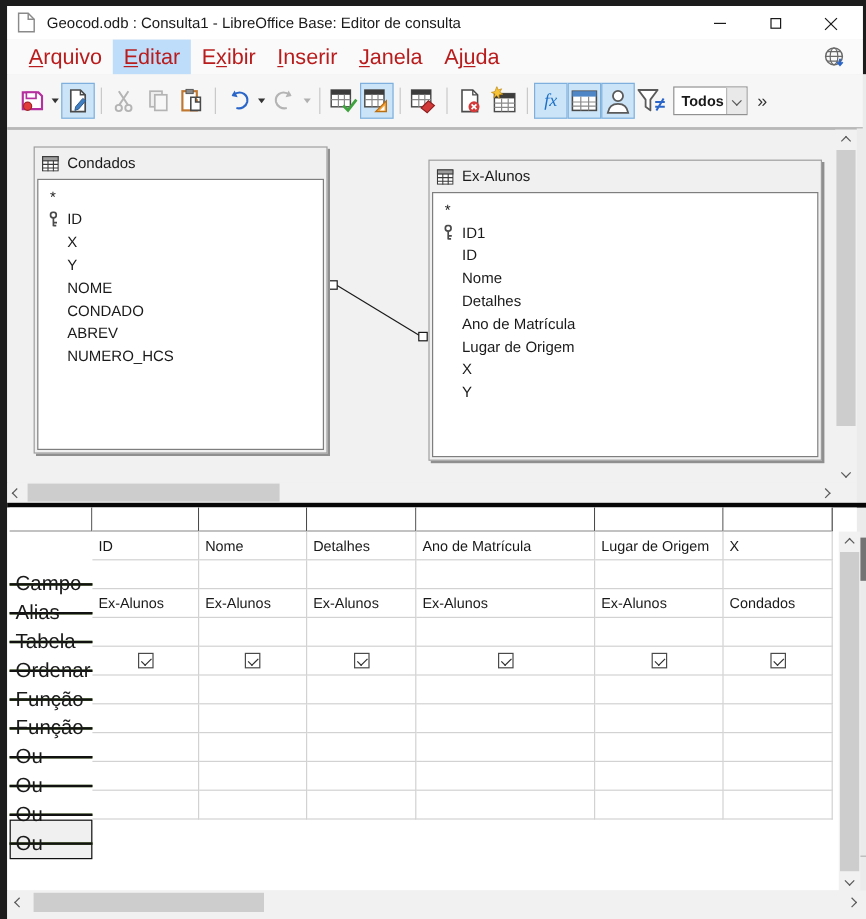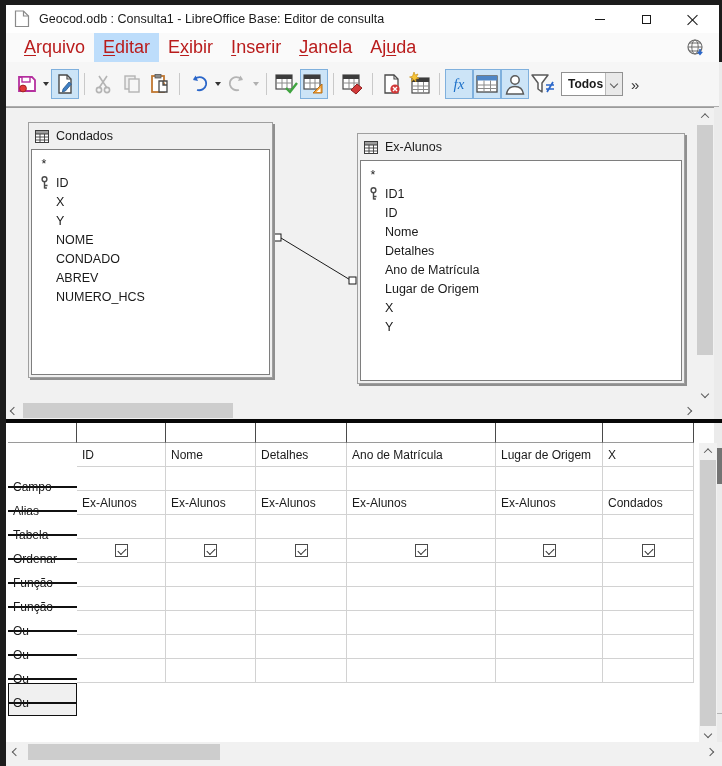--- a/index.html
+++ b/index.html
@@ -71,21 +71,21 @@
   .sb-arrow { position:absolute; display:flex; align-items:center; justify-content:center; }
 
   .splitter { position:absolute; left:6px; top:419px; width:716px; height:4px; background:#070707; }
 
   
   .grid-pane { position:absolute; left:6px; top:423px; width:708px; height:319px; background:#ffffff; }
   .qgrid { position:absolute; left:2px; top:0; }
   .hdr-row { display:flex; height:20px; }
   .hdr-cell { border-right:1px solid #4a4a4a; border-bottom:1px solid #9a9a9a; background:#fff; }
   .g-row { display:flex; height:24px; }
-  .rh-cell { width:69px; flex:none; background:#4d7c0f; border:1px solid #111; font-size:12px; color:#1a1a1a; display:flex; align-items:center; padding-left:4px;margin-top:43px; }
+  .rh-cell { width:69px; flex:none; background:#4d7c0f; border:1px solid #111; font-size:17px; color:#1a1a1a; display:flex; align-items:center; padding-left:4px;margin-top:43px; }
   .d-cell { flex:none; border-right:1px solid #d2d2d2; border-bottom:1px solid #d2d2d2; font-size:12px; color:#1a1a1a; display:flex; align-items:center; padding-left:5px; overflow:hidden; white-space:nowrap; }
   .d-cell.center { justify-content:center; padding-left:0; }
   .w1{width:89px}.w2{width:90px}.w3{width:91px}.w4{width:149px}.w5{width:107px}.w6{width:91px}
   .rh-tall { width:69px; height:33px; background:#f0f0f0; border:1px solid #111; }
   .cb { width:13px; height:13px; border:1px solid #4a4a4a; background:#fff; position:relative; }
   .cb::after { content:""; position:absolute; left:2px; top:3px; width:7px; height:4px; border-left:1.6px solid #2e2e2e; border-bottom:1.6px solid #2e2e2e; transform:rotate(-45deg); }
 </style>
 </head>
 <body>
 

